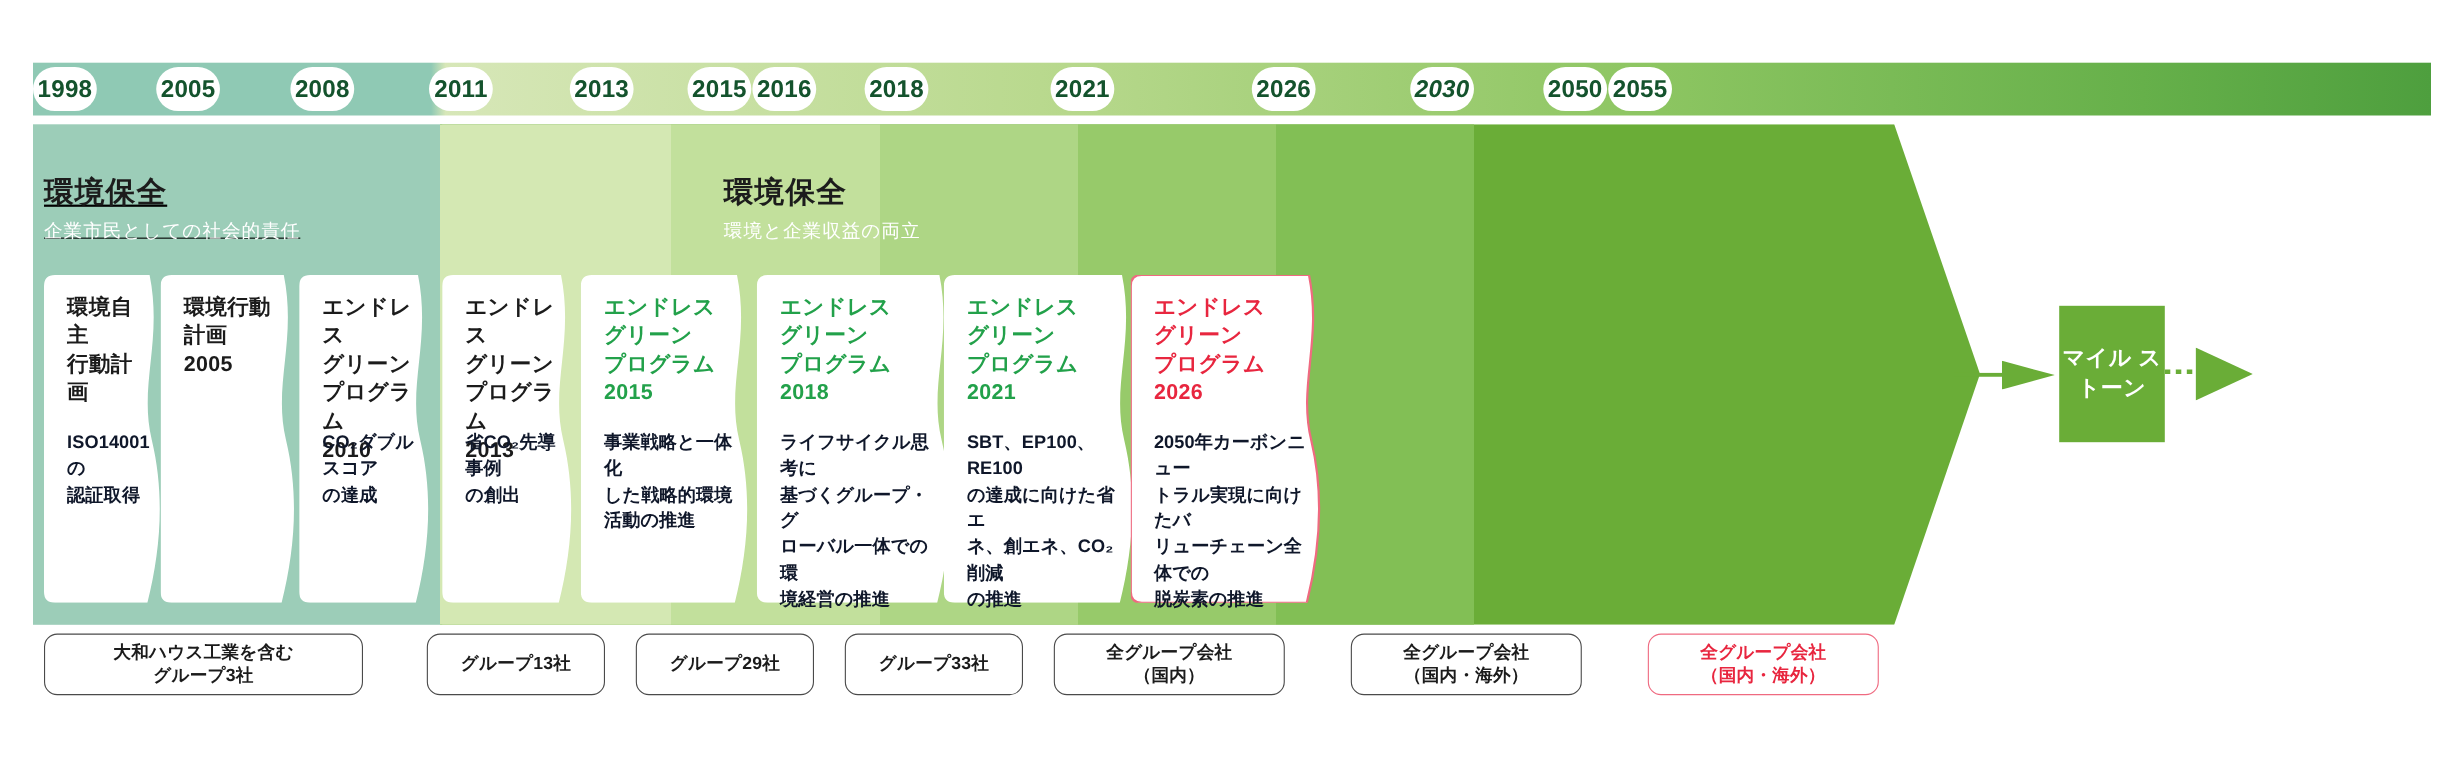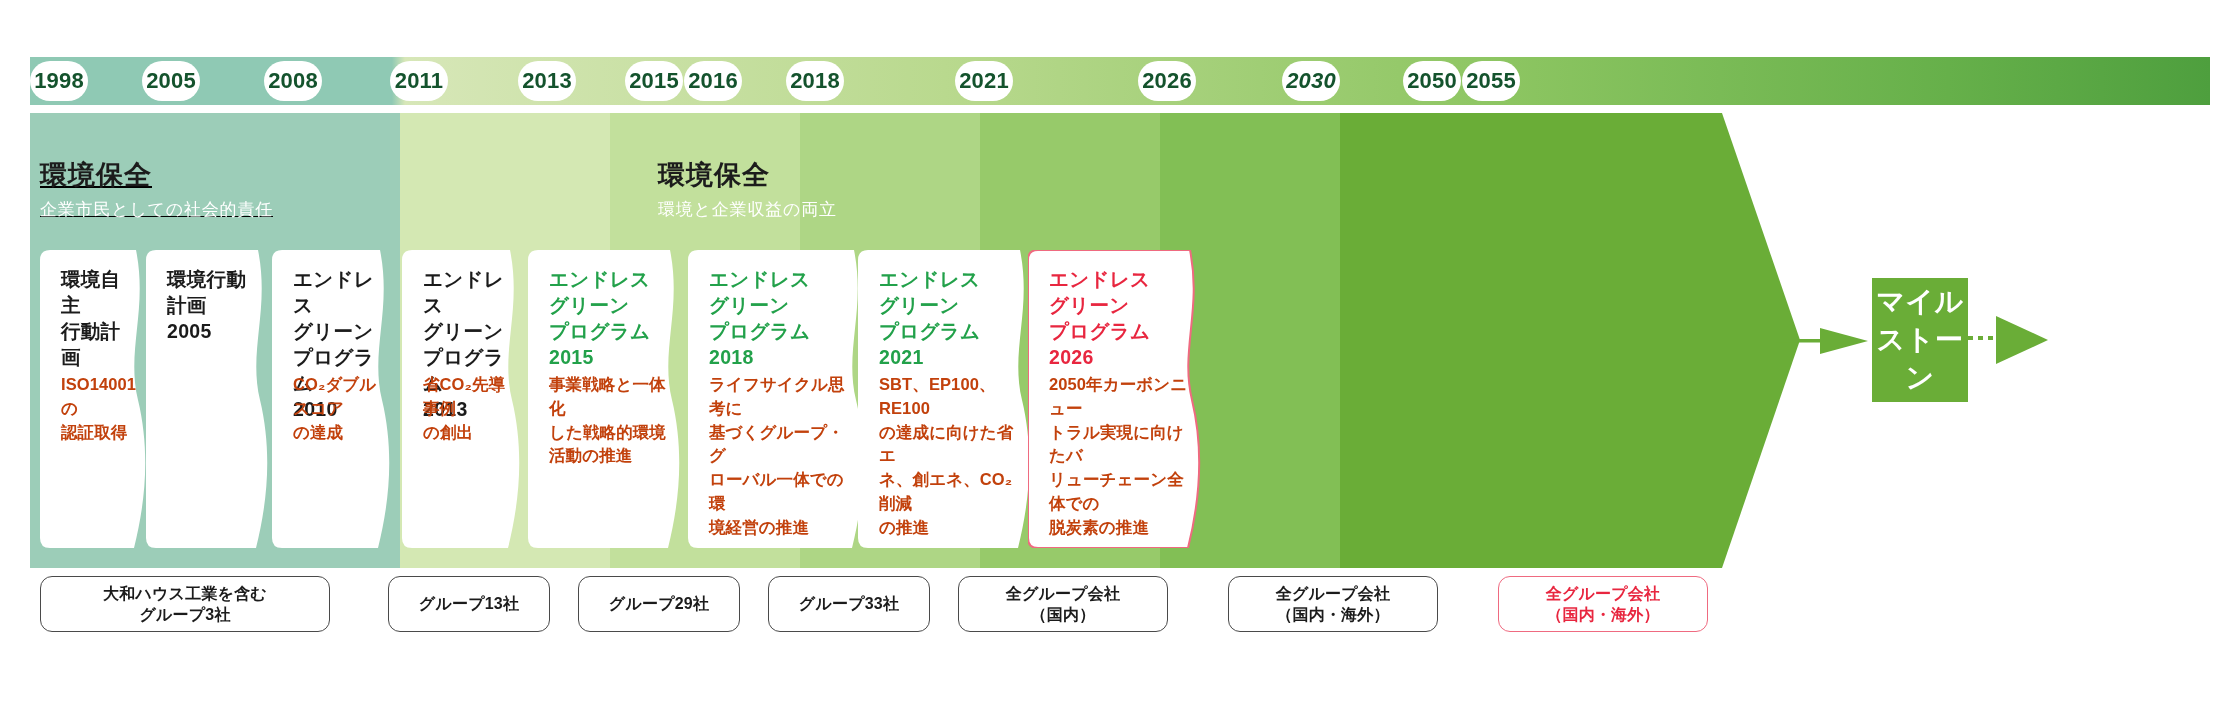--- a/index.html
+++ b/index.html
@@ -51,37 +51,37 @@
     z-index:5;
   }
   .card .card-inner{
     position:absolute;inset:0;padding:17px 14px 0 21px;box-sizing:border-box;
   }
   .card .card-title{
     font-size:19.5px;font-weight:700;color:#1b1b1b;line-height:1.33;
     letter-spacing:.3px;
   }
   .card .card-body{
-    position:absolute;left:21px;right:12px;top:123px;
-    font-size:16.5px;font-weight:700;color:#c2410c;line-height:1.44;
+    position:absolute;left:21px;right:12px;top:141px;
+    font-size:16.5px;font-weight:700;color:#0f172a;line-height:1.44;
     letter-spacing:.1px;
   }
   .card.green .card-title{color:#22a14a;}
   .card.red .card-title{color:#e8263f;}
   .card svg.cardshape{position:absolute;inset:0;display:block;}
 
   
   #arrow1{position:absolute;left:1776px;top:328px;width:92px;height:26px;z-index:7;}
   #milestone{
     position:absolute;left:1872px;top:278px;width:96px;height:124px;
     background:#6aad37;display:flex;align-items:center;justify-content:center;
     z-index:7;
   }
   #milestone .ms-text{
-    color:#ffffff;font-size:28px;font-weight:700;line-height:1.35;
+    color:#ffffff;font-size:20px;font-weight:700;line-height:1.35;
     text-align:center;letter-spacing:.5px;
   }
   #dots{position:absolute;left:1968px;top:335px;width:36px;height:6px;z-index:7;}
   #arrow2{position:absolute;left:1996px;top:316px;width:52px;height:48px;z-index:7;}
   #vision-circle{
     position:absolute;left:2018px;top:222px;width:196px;height:196px;
     border-radius:50%;background:#62a83a;z-index:6;
     display:flex;align-items:center;justify-content:center;
   }
   #vision-circle .vc-text{

